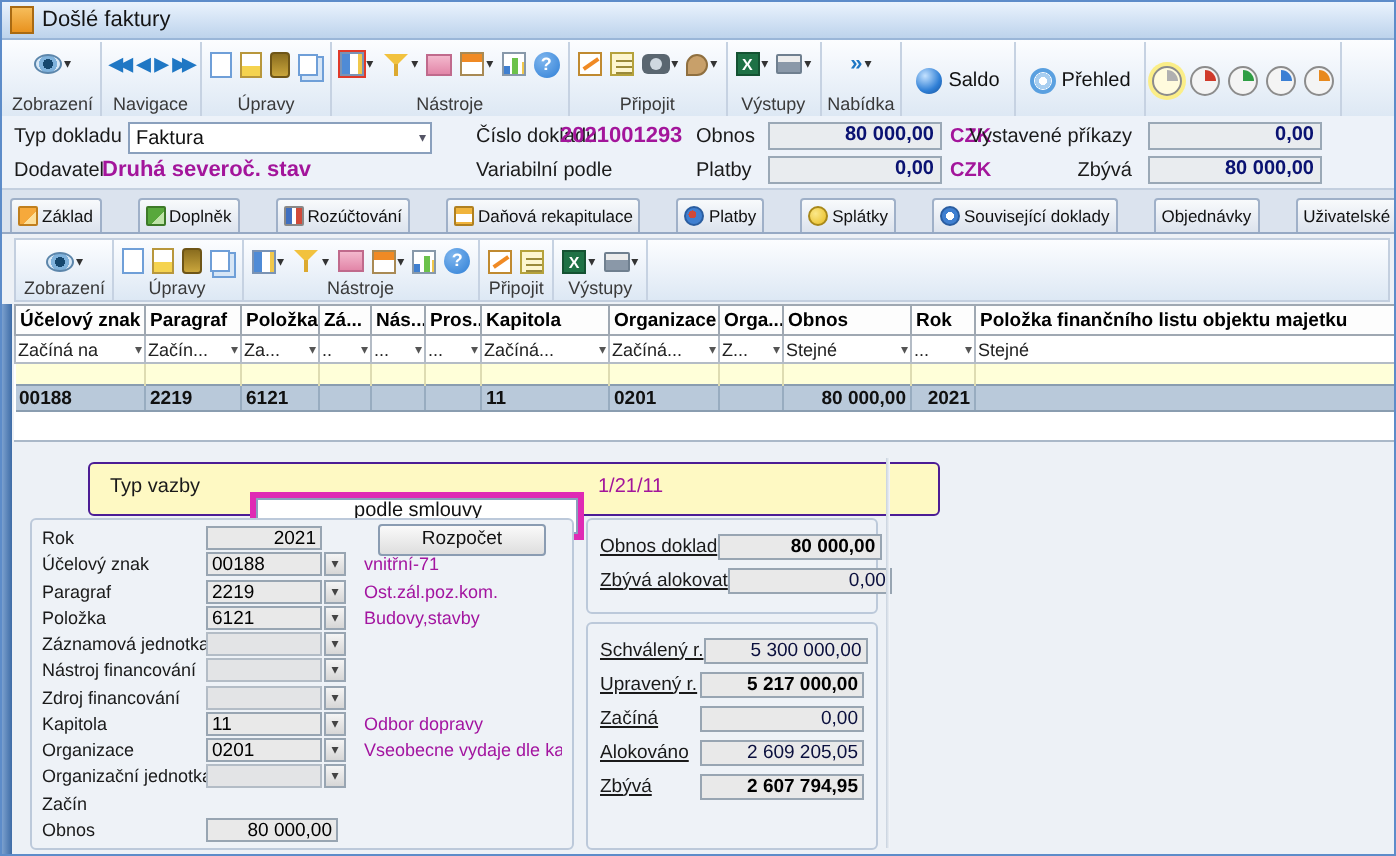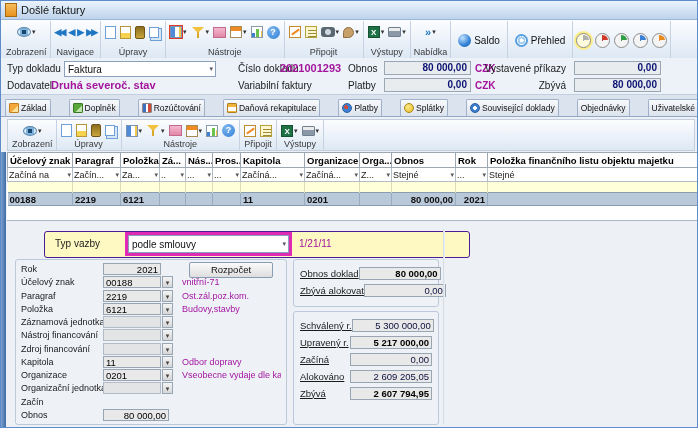--- a/index.html
+++ b/index.html
@@ -91,21 +91,21 @@
   .frow td{background:#fff;border:1px solid #b4bcc6;height:14px;padding:0 1px;}
   .fcell{display:flex;justify-content:space-between;align-items:center;}
   .ftxt{font-size:9px;color:#222;overflow:hidden;}
   .fdd{font-size:7px;color:#555;flex:none;}
   .yrow td{background:#ffffd9;border-right:1px solid #dedcb2;height:11px;}
   .drow-grid td{background:#b9c9da;border-right:1px solid #98acc0;border-top:1px solid #8a9db0;border-bottom:1px solid #8a9db0;font-weight:bold;font-size:9.5px;height:13px;padding:0 2px;color:#101010;}
   td.num,th.num{text-align:right;}
 
   .linkband{position:absolute;top:230px;left:14px;width:424px;height:25px;border:1px solid #4c1d95;border-radius:3px;background:#fef9c3;margin-left:29px;}
   .lb-label{position:absolute;left:10px;top:6px;font-size:10px;color:#1a1a1a;}
-  .lb-combo{left:83px;top:3px;width:161px;height:18px;outline:3px solid #df2bb4;}
+  .lb-combo{left:83px;top:17px;width:161px;height:18px;outline:3px solid #df2bb4;flex-direction:column;}
   .lb-note{position:absolute;left:254px;top:6px;font-size:10px;color:#a3159b;}
 
   .groupbox{position:absolute;border:1px solid #bcc9da;border-radius:3px;background:#eef2f7;box-sizing:border-box;}
   .gb-left{top:258px;left:14px;width:272px;height:166px;}
   .gb-rt{top:258px;left:292px;width:146px;height:48px;}
   .gb-rb{top:310px;left:292px;width:146px;height:114px;}
   .vsplit{position:absolute;left:442px;top:228px;bottom:3px;width:2px;background:linear-gradient(90deg,#c8d2de,#f6f8fb);}
 
   .dcol{display:flex;flex-direction:column;justify-content:space-between;height:100%;box-sizing:border-box;padding:3px 5px;}
   .drow{display:flex;align-items:center;height:12px;position:relative;}
@@ -277,21 +277,21 @@
     <span class="hf-label" style="left:237px;top:5px;">Číslo dokladu</span>
     <span class="hf-label magenta" style="left:279px;top:4px;font-size:11px;">2021001293</span>
     <span class="hf-label" style="left:347px;top:5px;">Obnos</span>
     <span class="sunkbox" style="left:383px;top:3px;width:87px;">80 000,00</span>
     <span class="hf-label magenta" style="left:474px;top:5px;">CZK</span>
     <span class="hf-label r" style="right:131px;top:5px;">Vystavené příkazy</span>
     <span class="sunkbox" style="left:573px;top:3px;width:87px;">0,00</span>
 
     <span class="hf-label" style="left:6px;top:22px;">Dodavatel</span>
     <span class="hf-label magenta" style="left:50px;top:21px;font-size:11px;">Druhá severoč. stav</span>
-    <span class="hf-label" style="left:237px;top:22px;">Variabilní faktury</span>
+    <span class="hf-label" style="left:237px;top:22px;">Variabilní podle</span>
     <span class="hf-label magenta" style="left:263px;top:21px;font-size:11px;margin-top:44px;">20210614</span>
     <span class="hf-label" style="left:347px;top:22px;">Platby</span>
     <span class="sunkbox" style="left:383px;top:20px;width:87px;">0,00</span>
     <span class="hf-label magenta" style="left:474px;top:22px;">CZK</span>
     <span class="hf-label r" style="right:131px;top:22px;">Zbývá</span>
     <span class="sunkbox" style="left:573px;top:20px;width:87px;">80 000,00</span>
   </div>
 
   <div class="tabstrip">
     <span class="tab">

